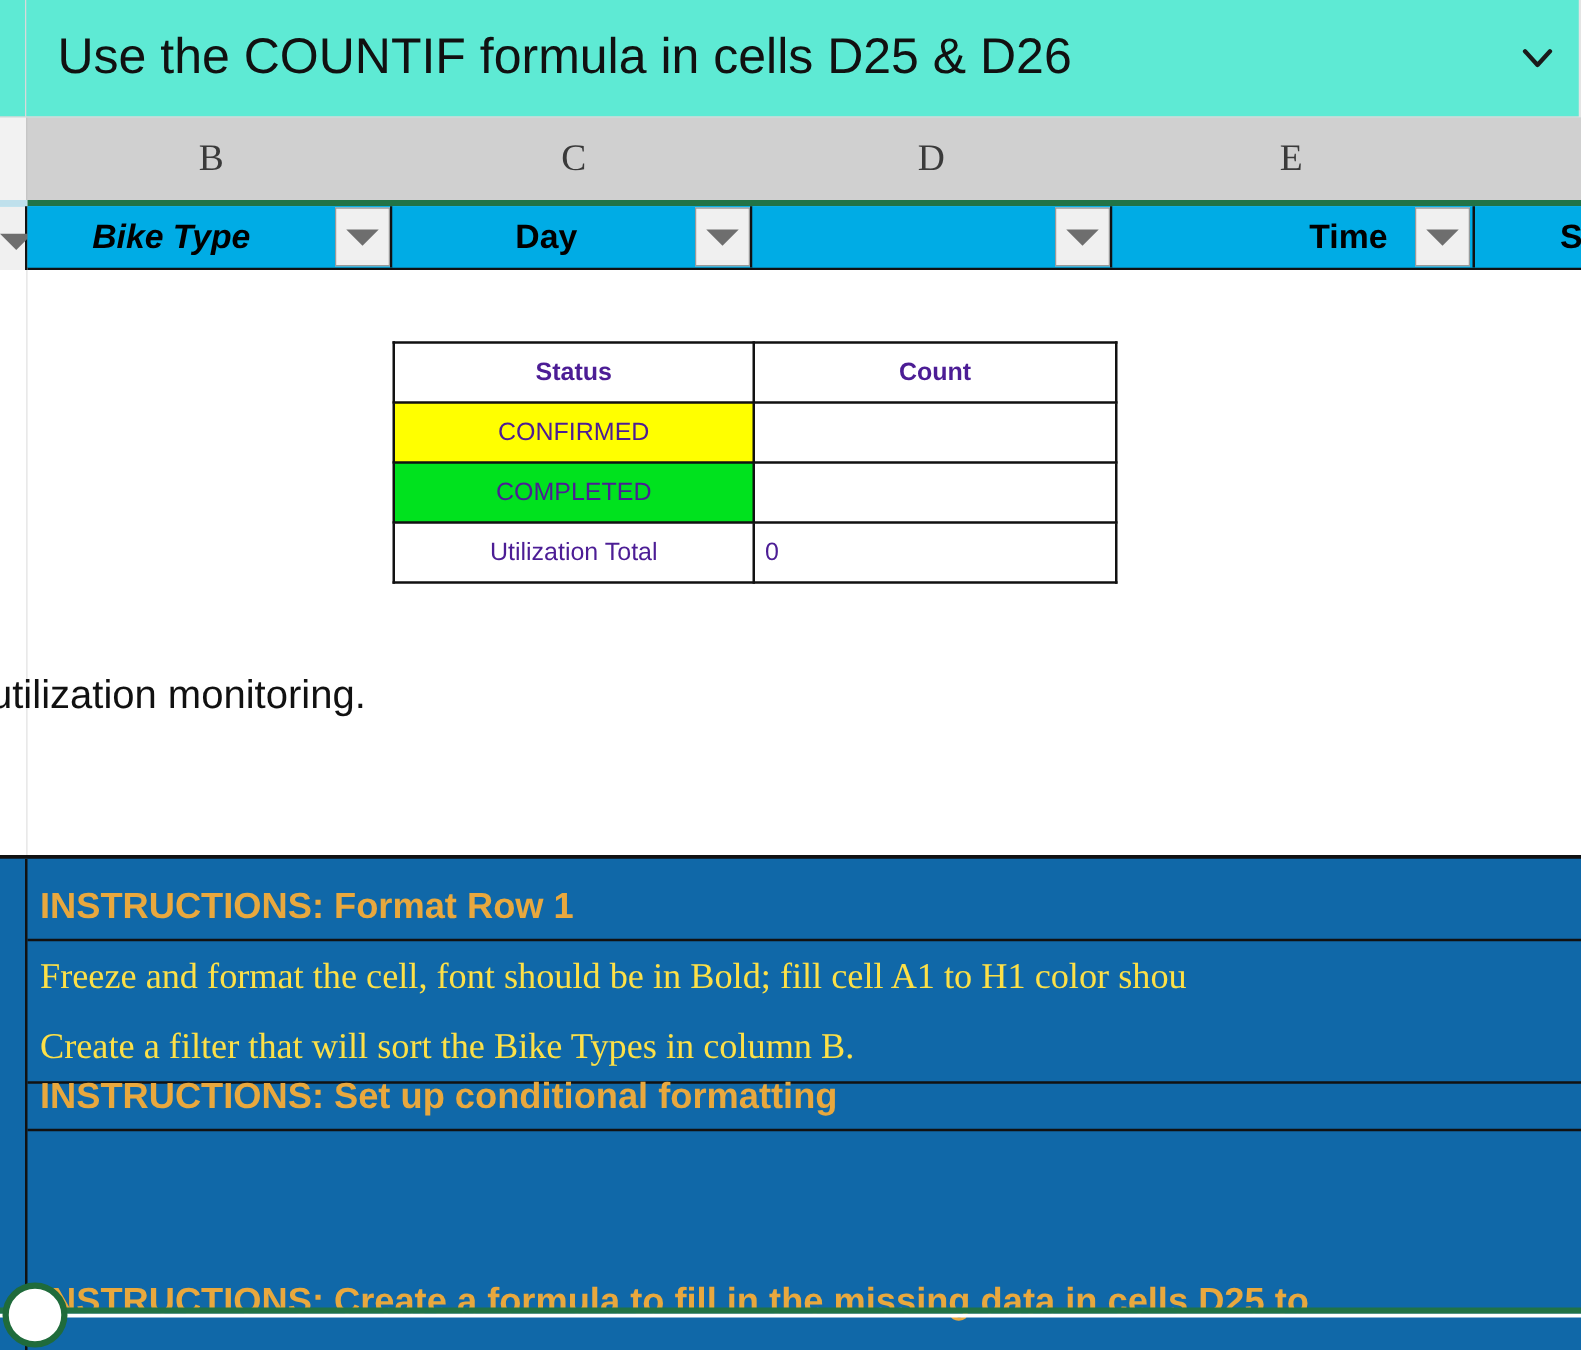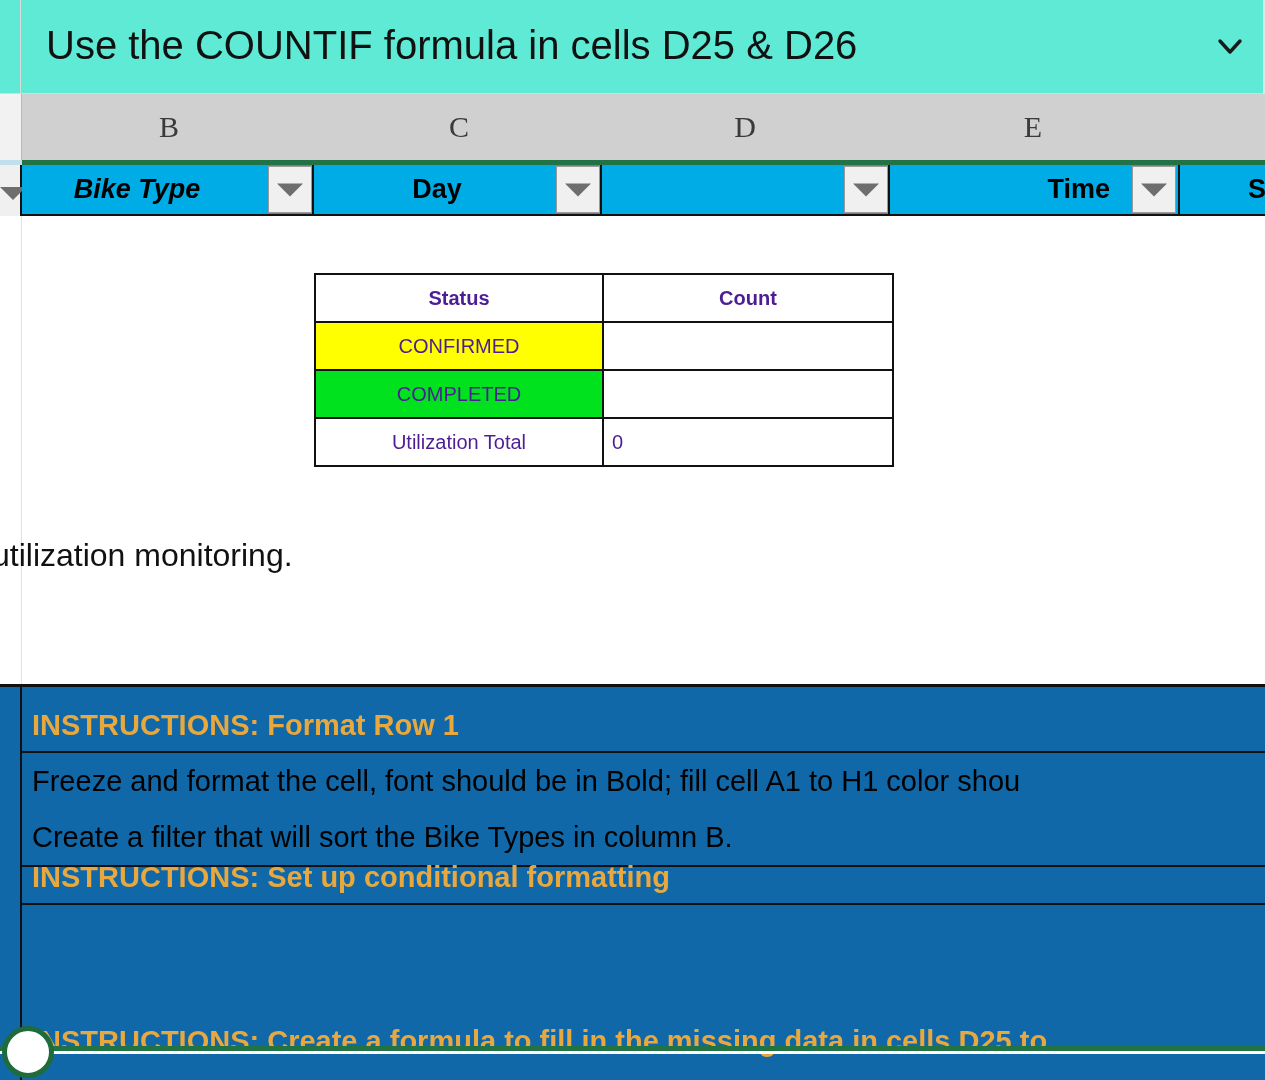--- a/index.html
+++ b/index.html
@@ -243,24 +243,25 @@
     height: 54px;
     line-height: 52px;
   }
   .instr-body {
     border-bottom: 2px solid #111111;
     box-sizing: border-box;
     padding-left: 10px;
   }
   .instr-line {
     font-size: 29px;
-    color: #000000;
+    color: #fde047;
     white-space: nowrap;
     height: 56px;
     line-height: 56px;
+    font-family: Liberation Serif, serif;
   }
   .no-border { border-bottom: none; }
 
   
   #selection-line {
     position: absolute;
     left: 0; top: 1046px;
     width: 1265px; height: 5px;
     background: #217346;
   }

